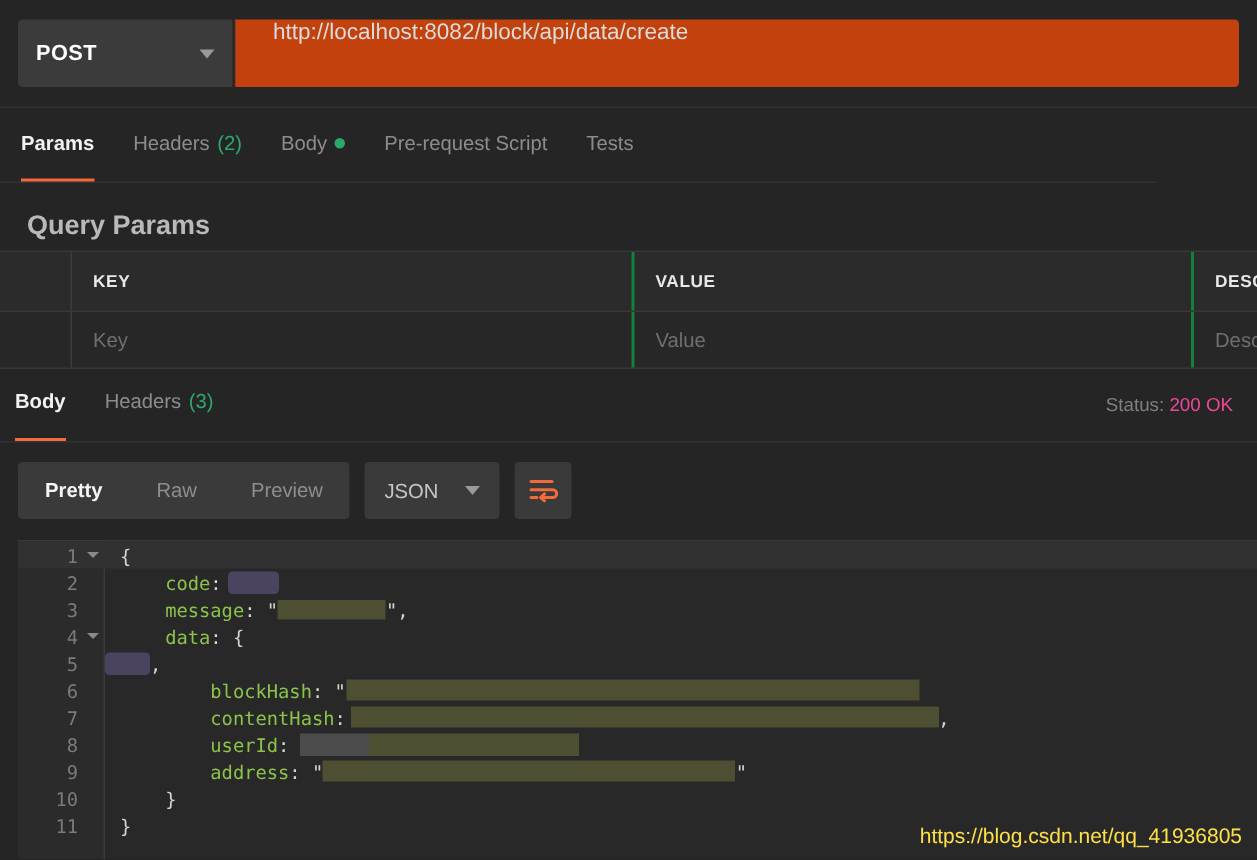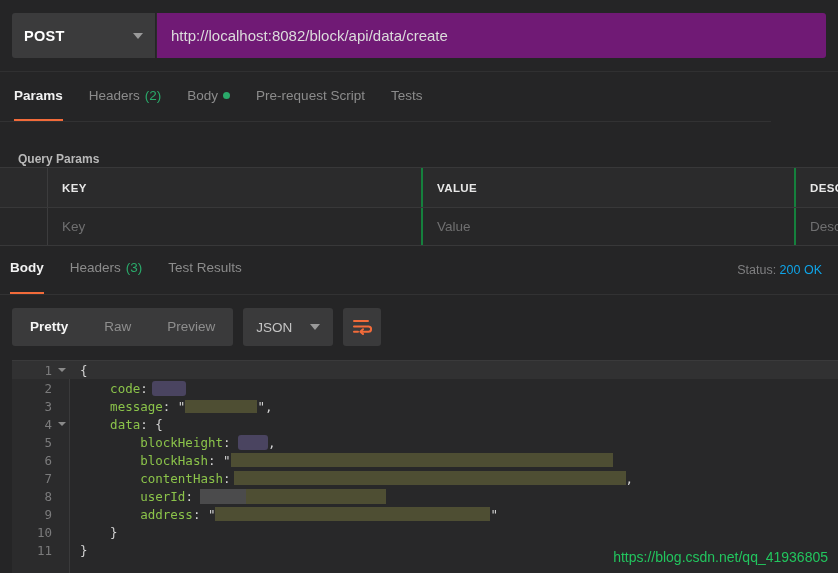--- a/index.html
+++ b/index.html
@@ -27,22 +27,22 @@
     flex: 1;
   }
   .caret-down {
     width: 0; height: 0;
     border-left: 5.5px solid transparent;
     border-right: 5.5px solid transparent;
     border-top: 6px solid #9a9a9a;
   }
   .url-box {
     position: absolute; left: 156px; top: 13px; width: 670px; height: 45px;
-    background: #701a75; border-left: 1px solid #2b2b2c; border-radius: 0 3px 3px 0;
-    display: flex; align-items: center; padding: 0 14px;
+    background: #c2410c; border-left: 1px solid #2b2b2c; border-radius: 0 3px 3px 0;
+    display: flex; padding: 0 25px;
   }
   .url-text { color: #dcdcdc; font-size: 15px; }
 
   
   .req-tabs {
     position: absolute; left: 0; top: 80px; width: 771px; height: 42px;
     display: flex; align-items: flex-end;
     border-bottom: 1px solid #323233;
     padding-left: 14px;
   }
@@ -59,22 +59,22 @@
     height: 2.5px; background: #f26b3a;
   }
   .tab .count { color: #2aa96a; font-size: 13.5px; }
   .green-dot {
     width: 7px; height: 7px; border-radius: 50%; background: #2aa96a;
     display: inline-block;
   }
 
   
   .qp-title {
-    position: absolute; left: 18px; top: 152px;
-    color: #b9b9b9; font-size: 12px; font-weight: bold; text-align: right;
+    position: absolute; left: 18px; top: 140px;
+    color: #b9b9b9; font-size: 18px; font-weight: bold; text-align: right;
   }
   .params-table {
     position: absolute; left: 0; top: 167px; width: 838px;
     border-top: 1px solid #383839;
   }
   .ptable-row { display: flex; height: 39px; }
   .ptable-row.head { background: #2b2b2c; }
   .ptable-row.body { background: #272728; border-top: 1px solid #383839; border-bottom: 1px solid #383839; }
   .pcell {
     display: flex; align-items: center;
@@ -93,21 +93,21 @@
   .resp-tabs {
     position: absolute; left: 0; top: 252px; width: 838px; height: 43px;
     display: flex; align-items: flex-end;
     border-bottom: 1px solid #323233;
     padding-left: 10px;
   }
   .status-wrap {
     position: absolute; right: 16px; top: 263px;
     font-size: 12.5px; color: #7f7f80;
   }
-  .status-wrap .code { color: #0ea5e9; font-weight: normal; }
+  .status-wrap .code { color: #ec4899; font-weight: normal; }
 
   
   .view-toolbar { position: absolute; left: 12px; top: 308px; display: flex; align-items: center; gap: 10px; }
   .seg {
     display: flex; background: #3a3a3b; border-radius: 3px; height: 38px; align-items: center;
   }
   .seg-item {
     padding: 12px 18px; font-size: 13.5px; color: #8e8e8e; line-height: 38px;
   }
   .seg-item.active { color: #f5f5f5; font-weight: bold; }
@@ -152,21 +152,21 @@
   .p { color: #d4d4d4; }
 
   
   .mz { display: inline-block; vertical-align: middle; }
   .mz.num { background: #4a4460; }
   .mz.str { background: #4e4e33; }
   .mz.gray { background: #4b4b4c; }
 
   .watermark {
     position: absolute; right: 10px; bottom: 8px;
-    color: #22c55e; font-size: 14px; font-family: "Liberation Sans", sans-serif;
+    color: #fde047; font-size: 14px; font-family: "Liberation Sans", sans-serif;
   }
 </style>
 </head>
 <body>
 
 <div id="app">
 
   <div class="url-bar">
     <div class="method-box">
       <span class="method-label">POST</span>
@@ -214,23 +214,20 @@
     </div>
   </div>
 
   <div class="resp-tabs">
     <div class="tab active">
       <span>Body</span>
     </div>
     <div class="tab">
       <span>Headers</span>
       <span class="count">(3)</span>
-    </div>
-    <div class="tab">
-      <span>Test Results</span>
     </div>
   </div>
 
   <div class="status-wrap">
     <span>Status:</span>
     <span class="code">200 OK</span>
   </div>
 
   <div class="view-toolbar">
     <div class="seg">
@@ -285,21 +282,20 @@
         <span class="lnum">4</span>
         <span class="fold">
             <span class="tri"></span>
           </span>
         <span class="ctext">    <span class="k">data</span><span class="p">: {</span></span>
       </div>
 
       <div class="cline">
         <span class="lnum">5</span>
         <span class="fold"></span>
-        <span class="ctext">        <span class="k">blockHeight</span><span class="p">: </span></span>
         <span class="mz num" style="width:30px;height:15px;border-radius:3px;"></span>
         <span class="p">,</span>
       </div>
 
       <div class="cline">
         <span class="lnum">6</span>
         <span class="fold"></span>
         <span class="ctext">        <span class="k">blockHash</span><span class="p">: "</span></span>
         <span class="mz str" style="width:382px;height:14px;"></span>
       </div>

